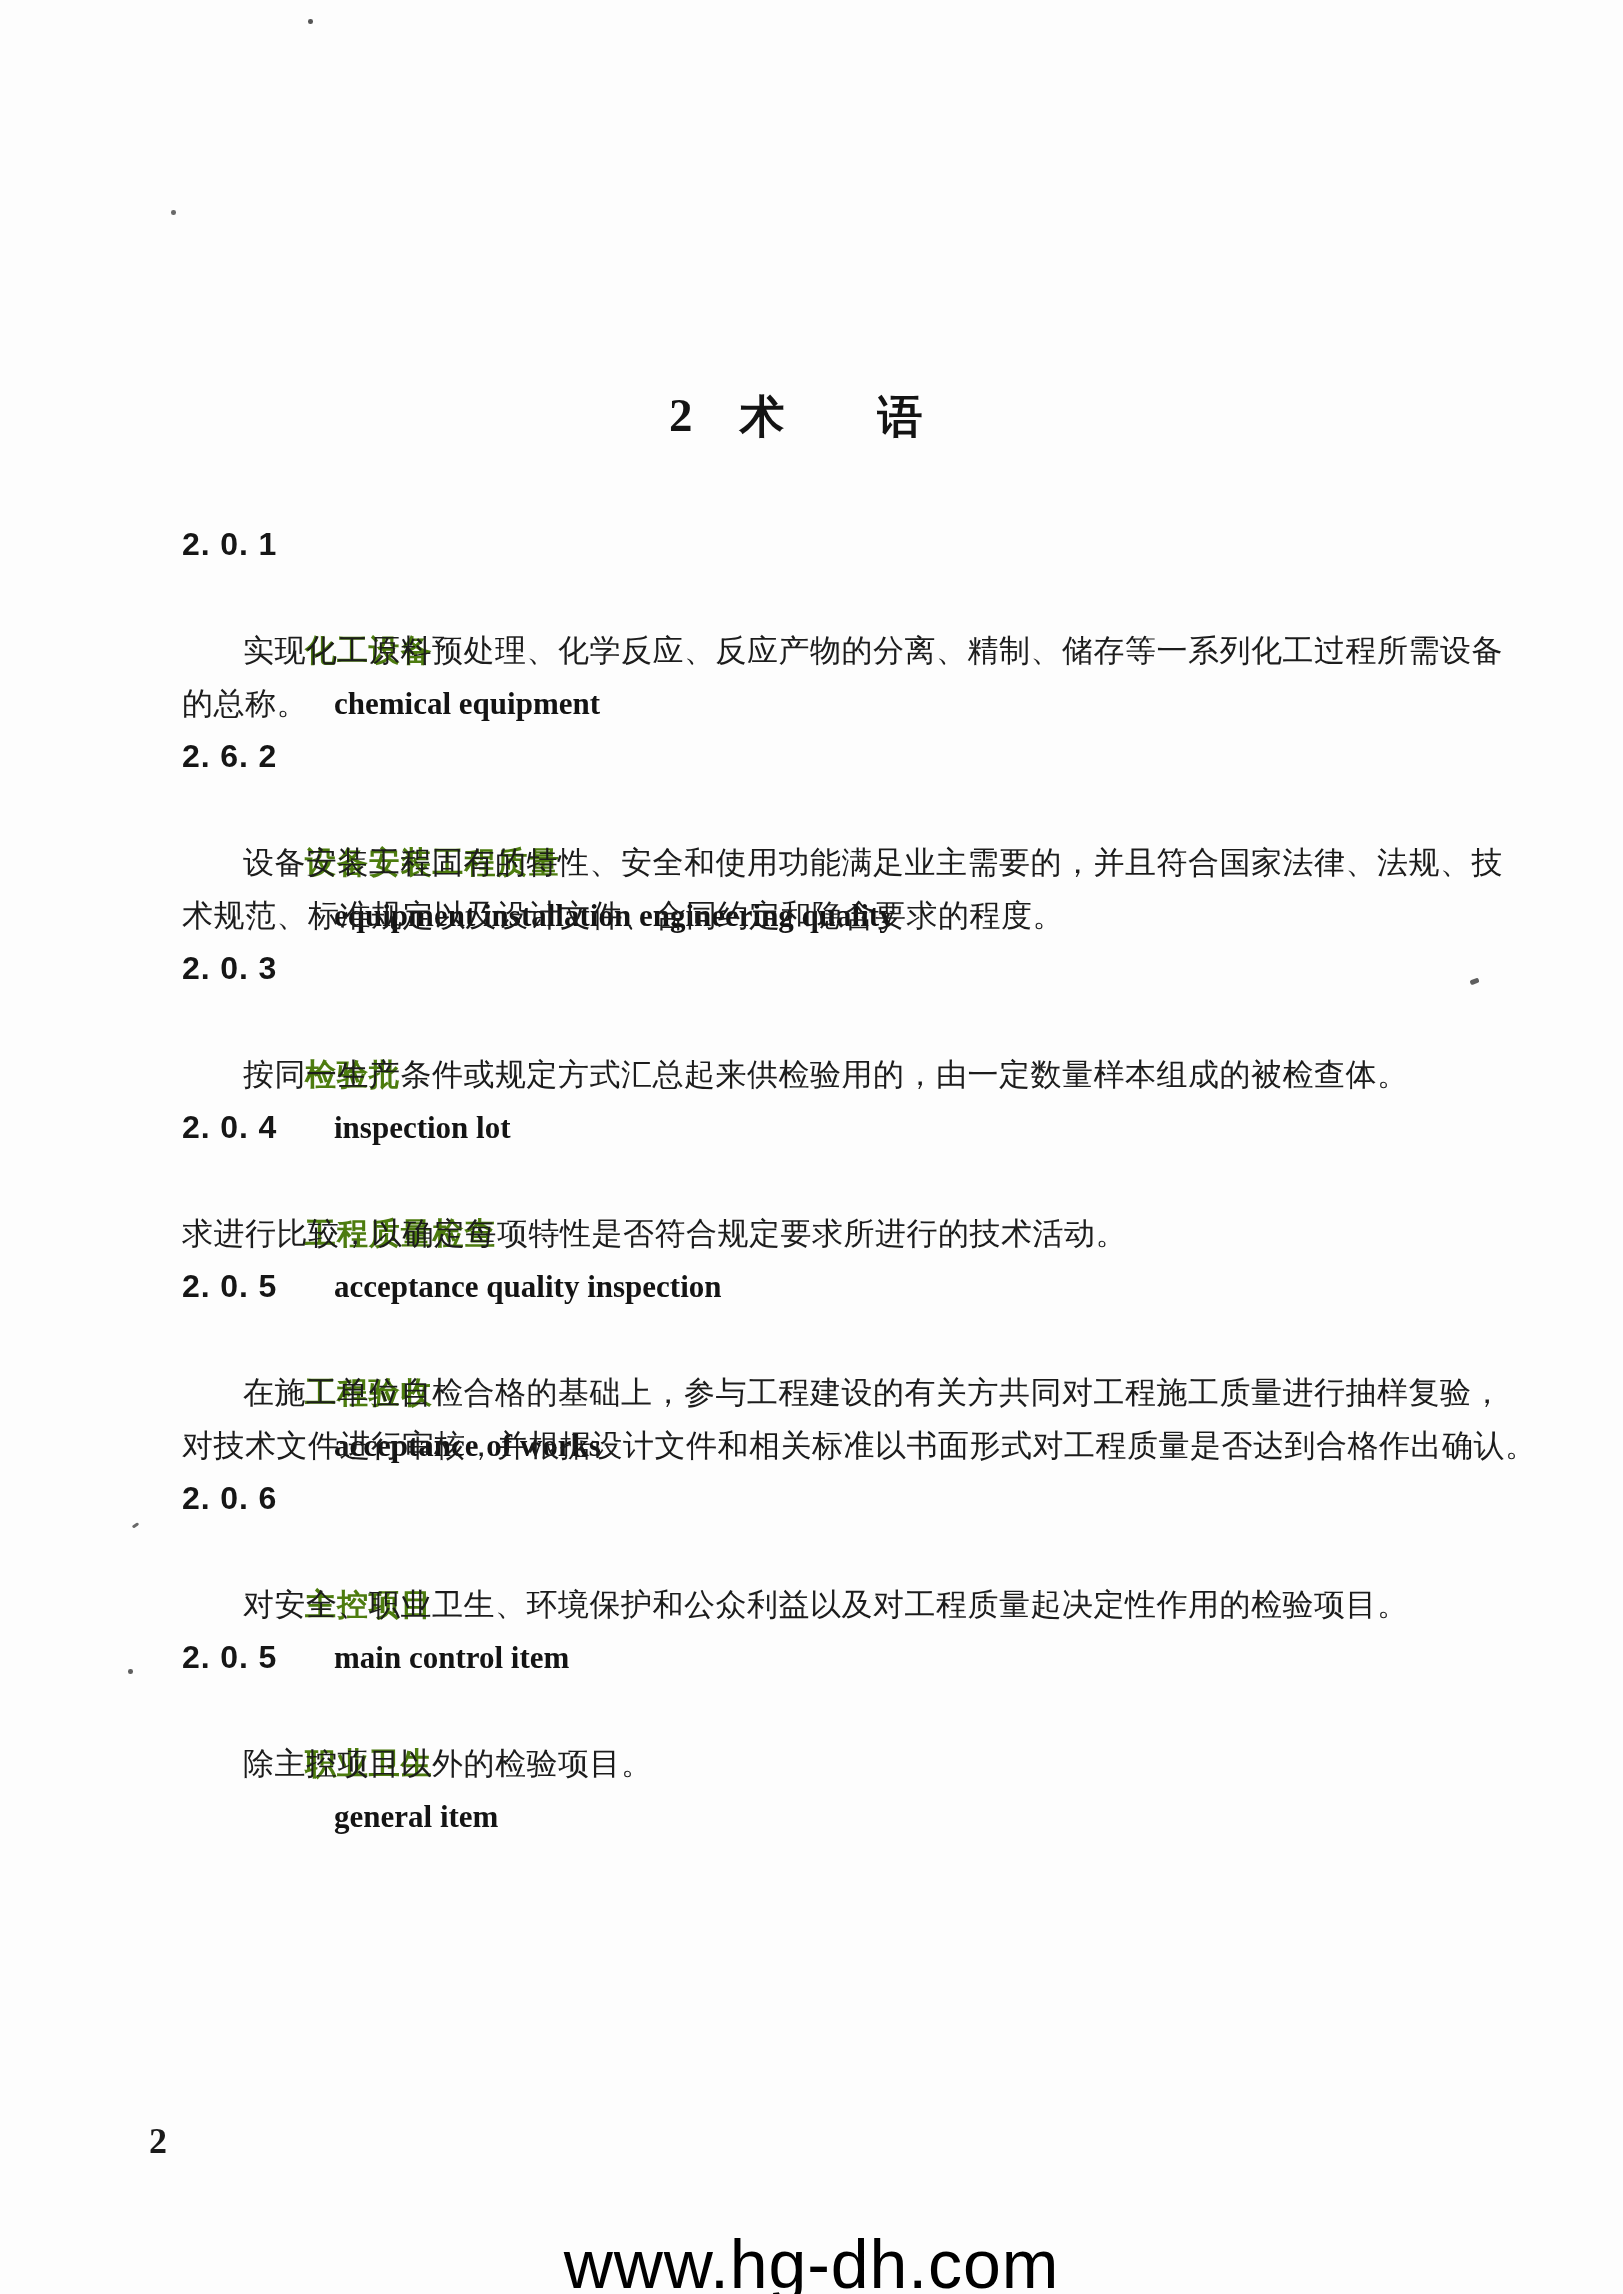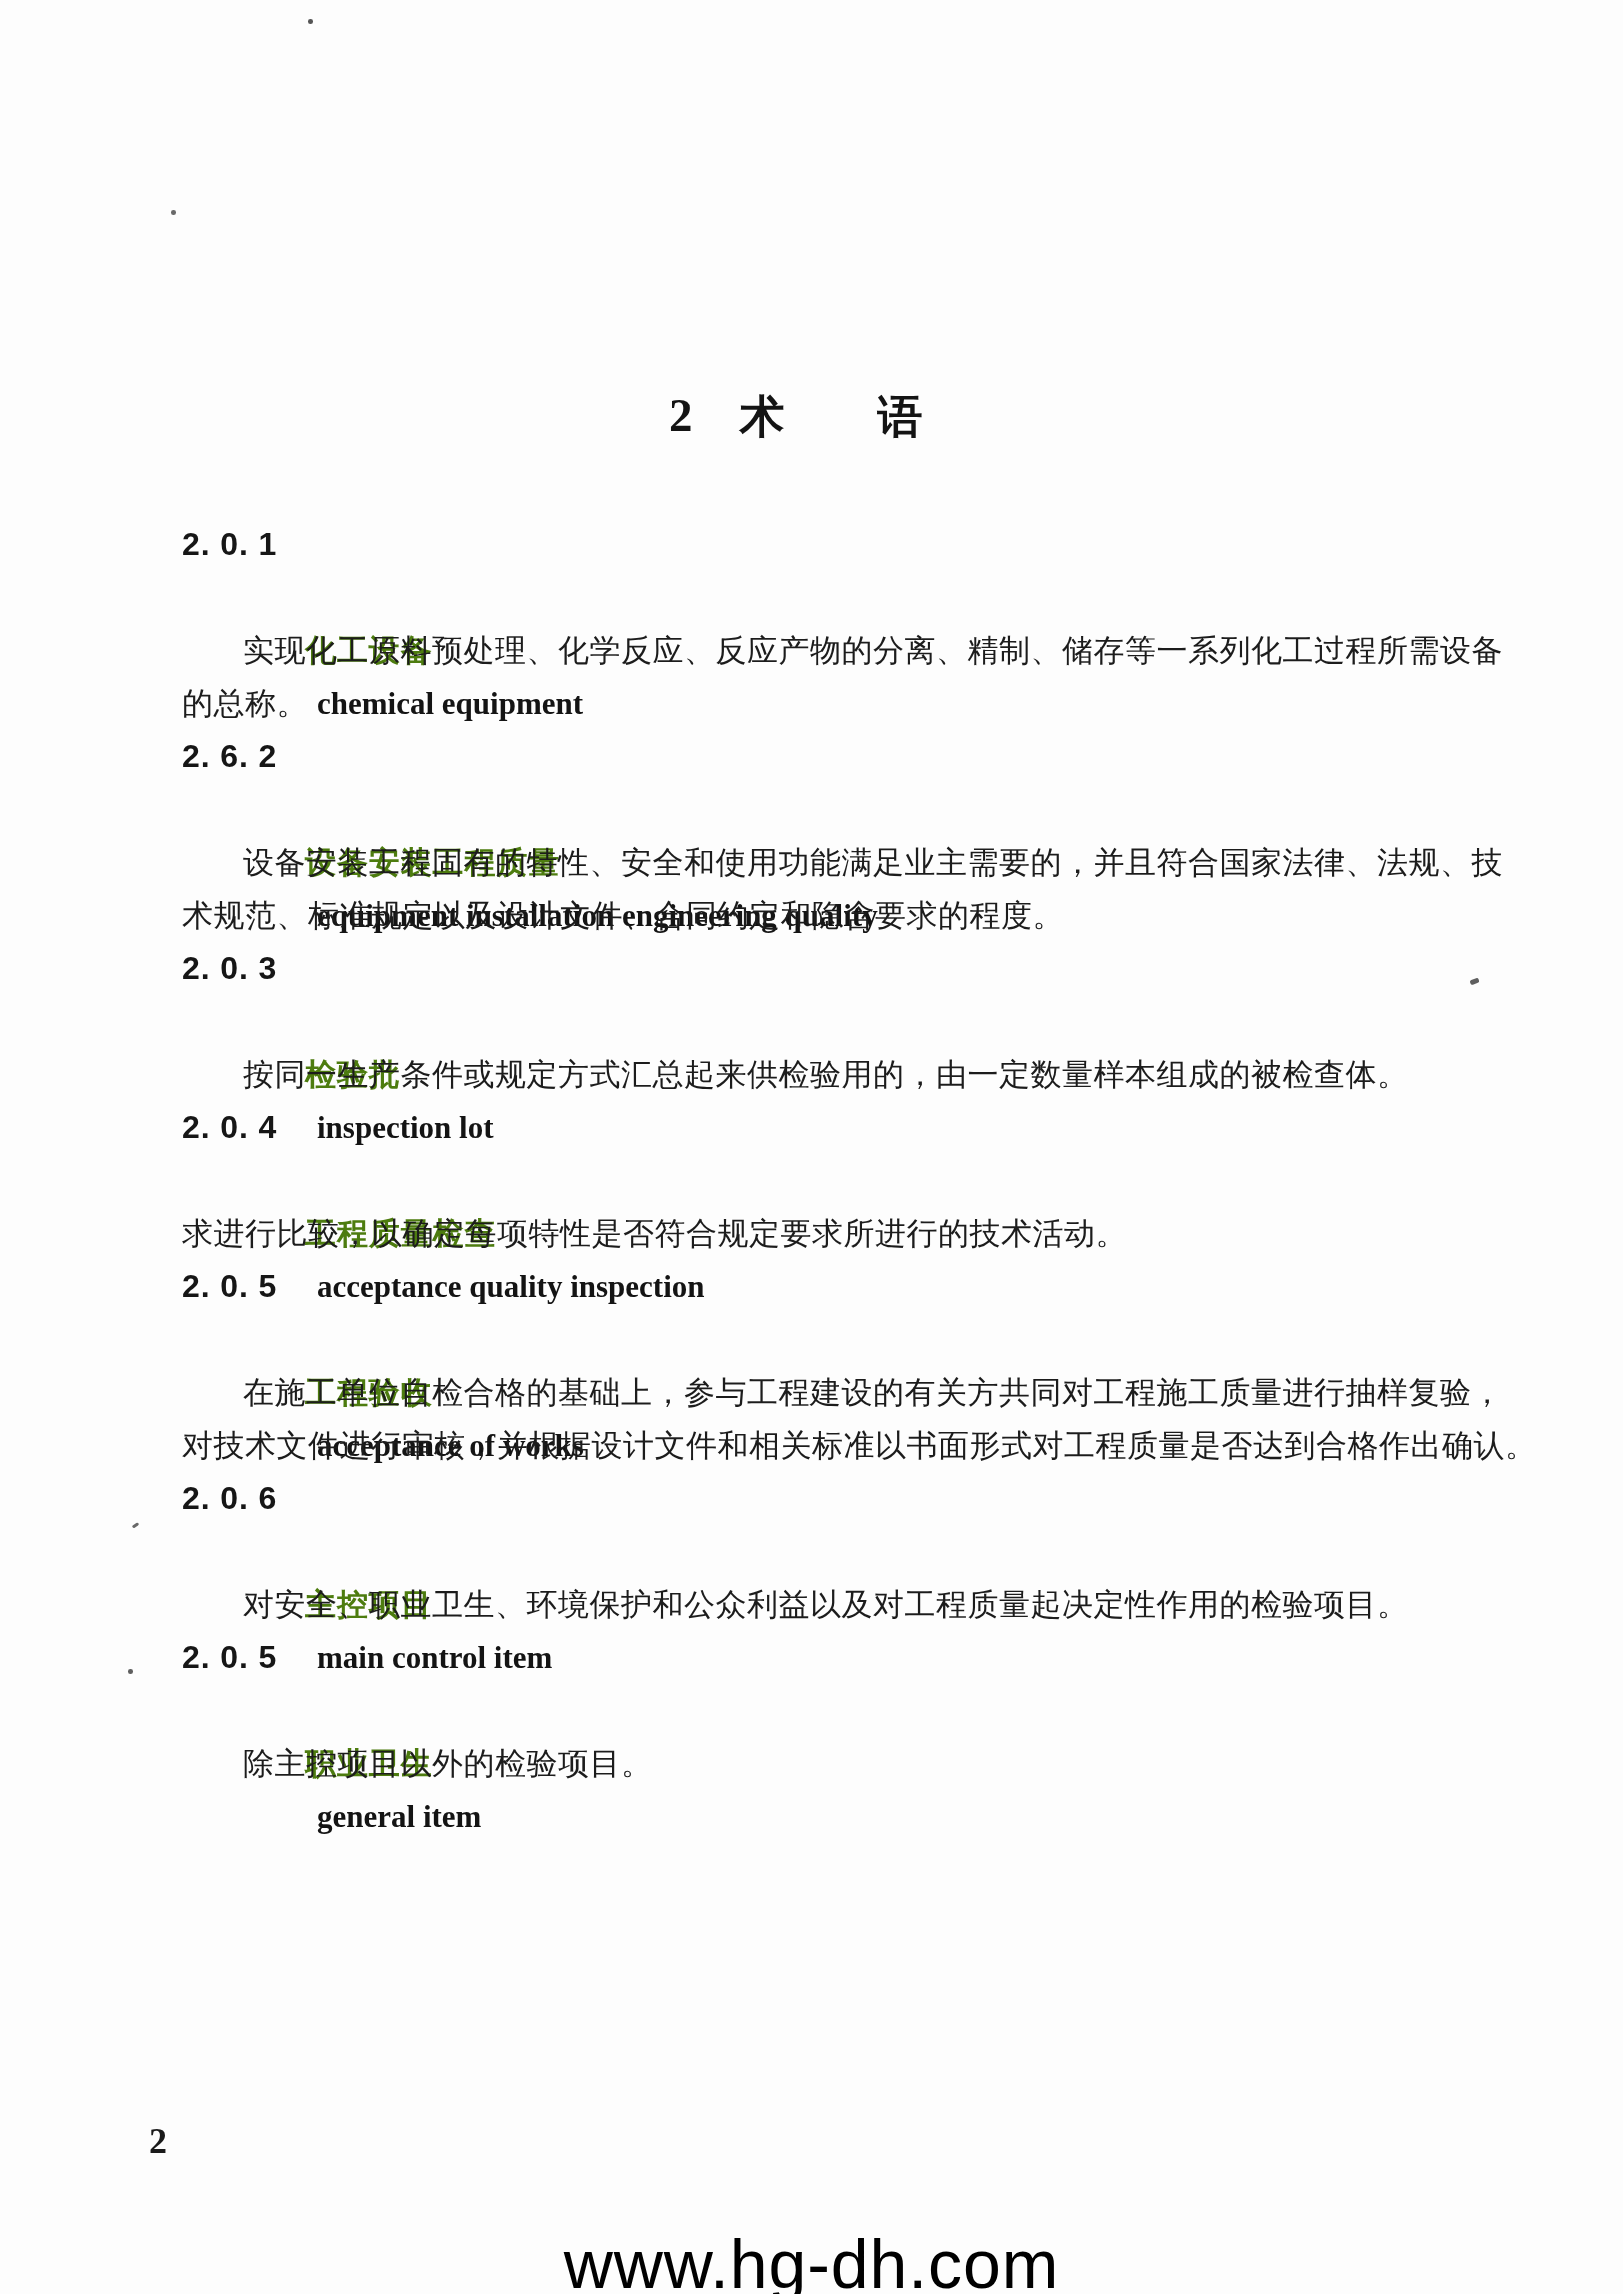--- a/index.html
+++ b/index.html
@@ -28,21 +28,21 @@
     position:absolute;top:518px;left:182px;width:1318px;
     font-size:31px;color:#1c1c1c;
   }
   .line{height:53px;line-height:53px;white-space:pre;}
   .sec-number{
     font-family:"Liberation Sans","DejaVu Sans",sans-serif;
     font-weight:bold;font-size:32px;letter-spacing:0.9px;color:#161616;
   }
   .sec-term{padding-left:61px;font-weight:bold;}
   .term-zh{font-family:"Liberation Sans","DejaVu Sans",sans-serif;color:#4d7c0f;letter-spacing:0.9px;}
-  .term-en{font-family:"Liberation Serif","DejaVu Serif",serif;margin-left:12px;color:#141414;}
+  .term-en{font-family:"Liberation Serif","DejaVu Serif",serif;margin-left:29px;color:#141414;}
   .def-line{letter-spacing:0.5px;}
   .def-line.first{padding-left:61px;}
 
   
   .page-number{
     position:absolute;left:149px;top:2121px;
     font-weight:bold;font-size:36px;line-height:40px;color:#1a1a1a;
   }
 
   

